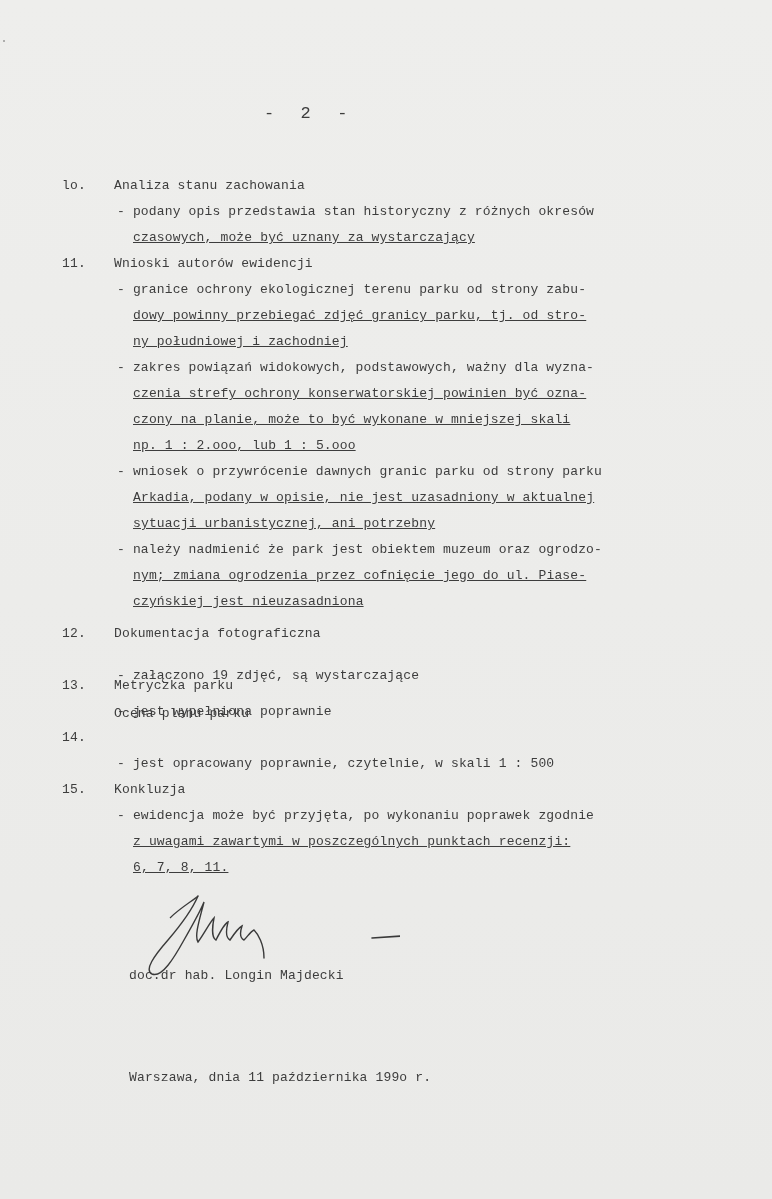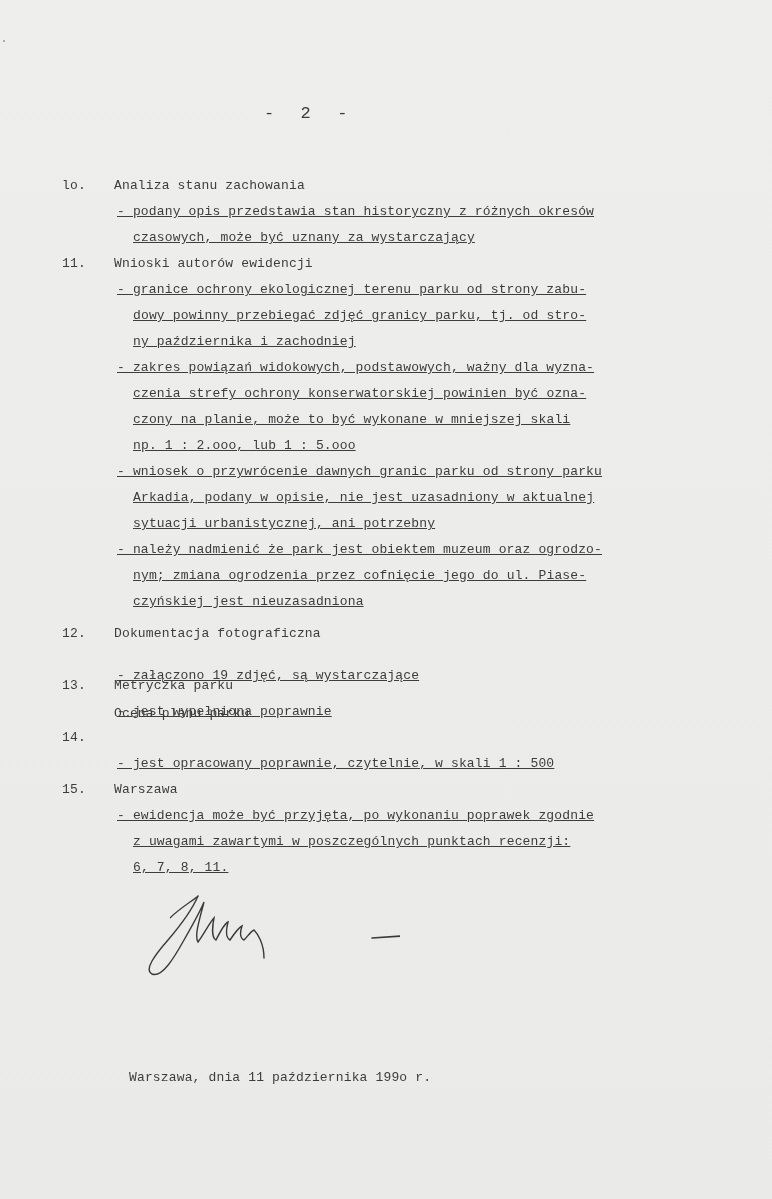--- a/index.html
+++ b/index.html
@@ -18,21 +18,21 @@
   .page-num {
     position: absolute; top: 104px; left: 264px;
     font-size: 17px; letter-spacing: 2px; white-space: pre;
   }
   .line {
     position: absolute; font-size: 13px; white-space: pre; line-height: 20px;
     letter-spacing: 0.15px;
   }
   .num { left: 62px; }
   .title { left: 114px; }
-  .bullet { left: 117px; text-decoration: underline; }
+  .bullet { left: 117px; }
   .cont { left: 133px; text-decoration: underline; }
   .signature { position: absolute; left: 140px; top: 888px; width: 260px; height: 90px; }
   .sig-name { left: 129px; }
   .place-date { left: 129px; margin-top: 24px; }
 </style>
 </head>
 <body>
 
 <div class="page">
   <div class="edge-dot"></div>
@@ -45,21 +45,21 @@
     <div class="line bullet" style="top:202px">- podany opis przedstawia stan historyczny z różnych okresów</div>
     <div class="line cont" style="top:228px">czasowych, może być uznany za wystarczający</div>
   </div>
 
   <div>
     <div class="line num" style="top:254px">11.</div>
     <div class="line title" style="top:254px">Wnioski autorów ewidencji</div>
 
     <div class="line bullet" style="top:280px">- granice ochrony ekologicznej terenu parku od strony zabu-</div>
     <div class="line cont" style="top:306px">dowy powinny przebiegać zdjęć granicy parku, tj. od stro-</div>
-    <div class="line cont" style="top:332px">ny października i zachodniej</div>
+    <div class="line cont" style="top:332px">ny południowej i zachodniej</div>
 
     <div class="line bullet" style="top:358px">- zakres powiązań widokowych, podstawowych, ważny dla wyzna-</div>
     <div class="line cont" style="top:384px">czenia strefy ochrony konserwatorskiej powinien być ozna-</div>
     <div class="line cont" style="top:410px">czony na planie, może to być wykonane w mniejszej skali</div>
     <div class="line cont" style="top:436px">np. 1 : 2.ooo, lub 1 : 5.ooo</div>
 
     <div class="line bullet" style="top:462px">- wniosek o przywrócenie dawnych granic parku od strony parku</div>
     <div class="line cont" style="top:488px">Arkadia, podany w opisie, nie jest uzasadniony w aktualnej</div>
     <div class="line cont" style="top:514px">sytuacji urbanistycznej, ani potrzebny</div>
 
@@ -81,27 +81,28 @@
   </div>
 
   <div>
     <div class="line num" style="top:728px">14.</div>
     <div class="line title" style="top:704px">Ocena planu parku</div>
     <div class="line bullet" style="top:754px">- jest opracowany poprawnie, czytelnie, w skali 1 : 500</div>
   </div>
 
   <div>
     <div class="line num" style="top:780px">15.</div>
-    <div class="line title" style="top:780px">Warszawa</div>
+    <div class="line title" style="top:780px">Konkluzja</div>
     <div class="line bullet" style="top:806px">- ewidencja może być przyjęta, po wykonaniu poprawek zgodnie</div>
     <div class="line cont" style="top:832px">z uwagami zawartymi w poszczególnych punktach recenzji:</div>
     <div class="line cont" style="top:858px">6, 7, 8, 11.</div>
   </div>
 
   <svg class="signature" viewBox="0 0 260 90">
     <path d="M58 8 C52 22, 40 38, 28 52 C14 68, 4 82, 12 86 C22 90, 34 70, 44 52 C52 38, 60 24, 64 14 C60 30, 54 48, 58 54 C64 46, 70 34, 74 30 C72 40, 72 50, 76 52 C80 44, 84 36, 88 34 C86 42, 86 50, 90 52 C94 46, 98 40, 102 38 C100 44, 100 50, 104 52 C108 48, 110 44, 114 42 C118 46, 124 56, 124 70" fill="none" stroke="#3a3a3a" stroke-width="1.4" stroke-linecap="round"></path>
     <path d="M30 30 C40 20, 54 12, 58 8" fill="none" stroke="#3a3a3a" stroke-width="1.2"></path>
     <path d="M232 50 L262 48" fill="none" stroke="#3a3a3a" stroke-width="1.6" stroke-linecap="round"></path>
   </svg>
 
+  <div class="line sig-name" style="top:966px">doc.dr hab. Longin Majdecki</div>
 
   <div class="line place-date" style="top:1044px">Warszawa, dnia 11 października 199o r.</div>
 </div>
 
 </body></html>

